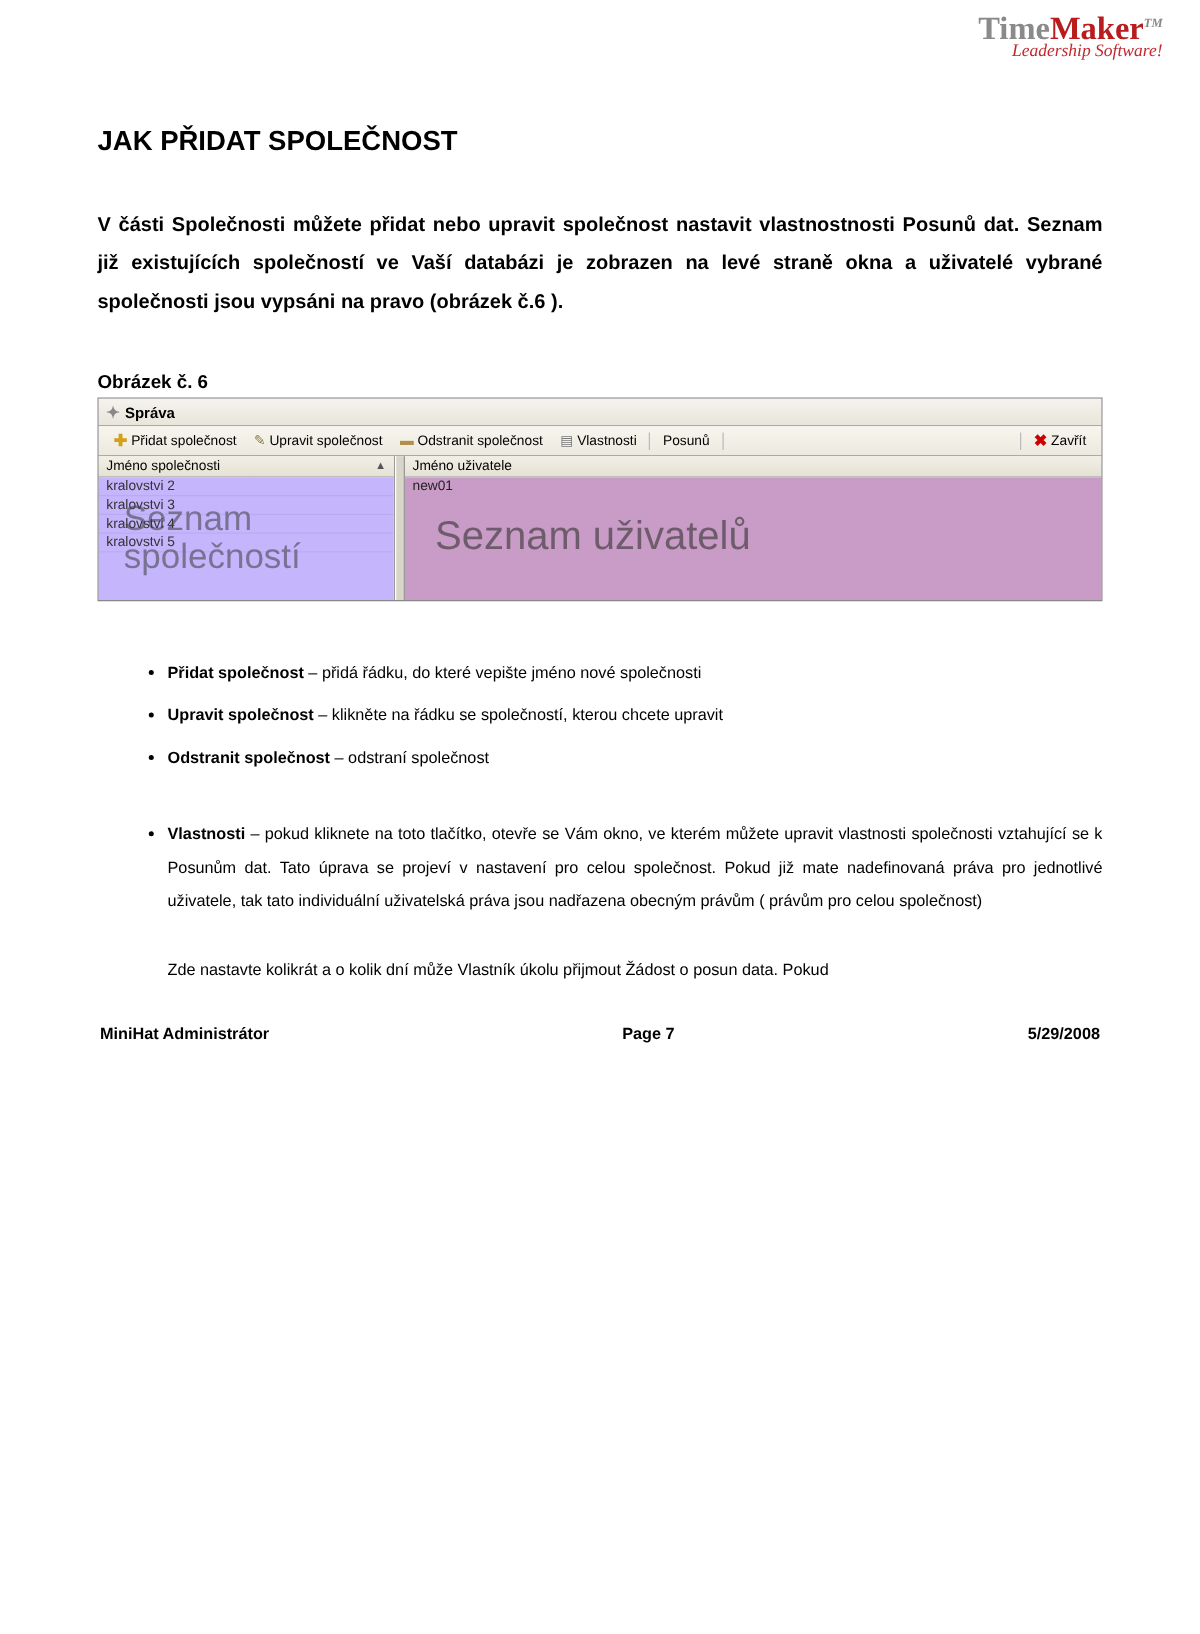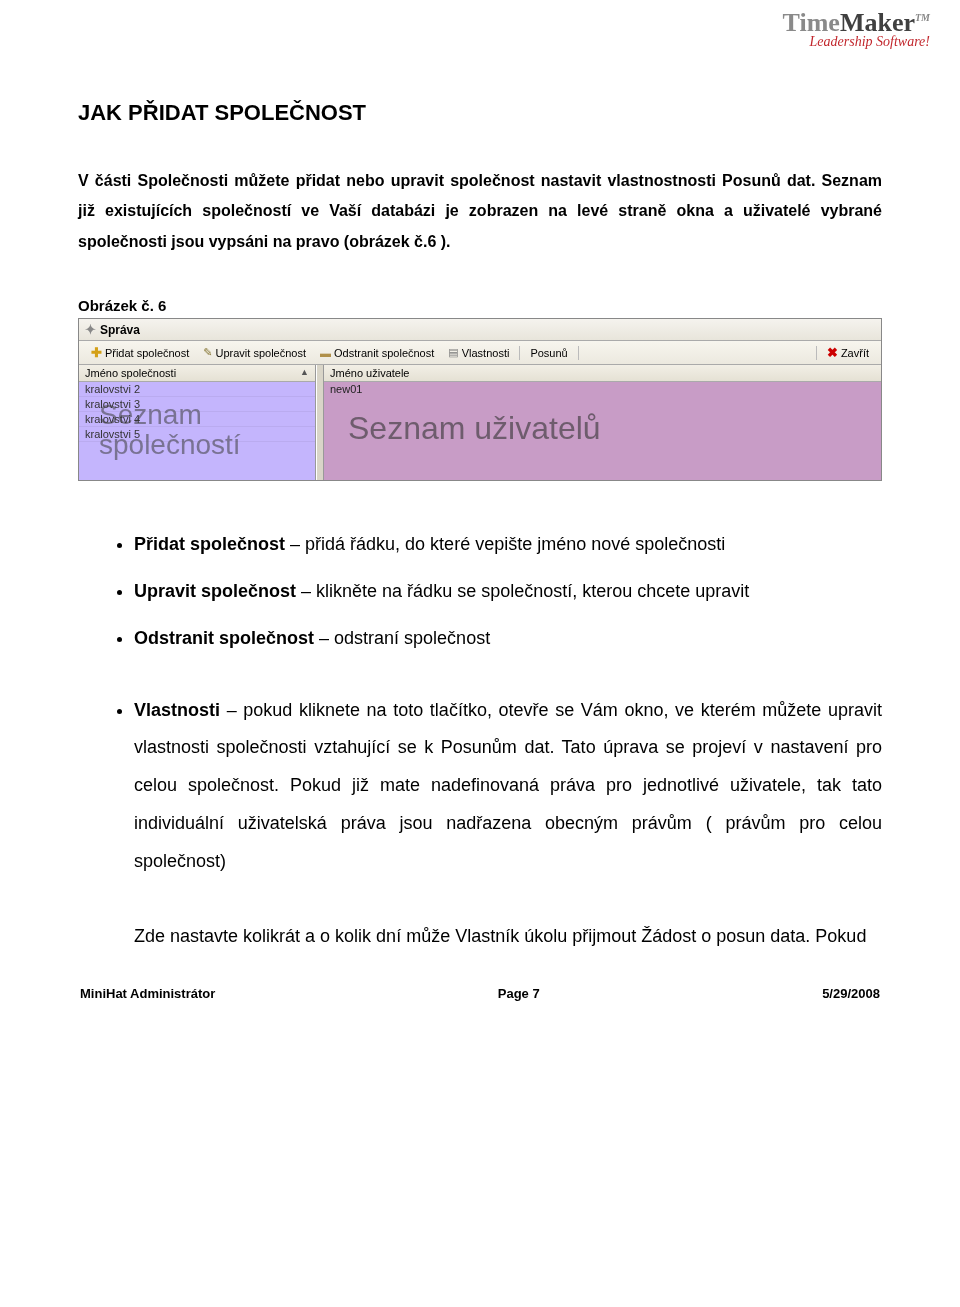--- a/index.html
+++ b/index.html
@@ -18,21 +18,21 @@
     top: 8px;
     right: 30px;
     text-align: right;
     font-family: Georgia, serif;
   }
   .logo-main {
     font-size: 26px;
     font-weight: bold;
   }
   .logo-time { color: #8a8a8a; }
-  .logo-maker { color: #404040; }
+  .logo-maker { color: #b91c1c; }
   .logo-tm { font-size: 10px; color: #888; vertical-align: super; font-style: italic; }
   .logo-sub {
     font-style: italic;
     color: #c2272d;
     font-size: 14px;
     font-family: 'Brush Script MT', cursive;
     margin-top: -4px;
   }
   h1 {
     font-family: Verdana, Arial, sans-serif;
@@ -172,21 +172,21 @@
     border-left: 1px solid #fff;
     border-right: 1px solid #999;
   }
   ul.bullets {
     list-style: disc;
     padding-left: 56px;
     margin: 0 0 30px 0;
   }
   ul.bullets li {
     font-family: Verdana, Arial, sans-serif;
-    font-size: 18px;
+    font-size: 13px;
     line-height: 2.6;
     color: #000;
     text-align: justify;
   }
   ul.bullets li .term {
     font-weight: bold;
   }
   ul.bullets.second li {
     line-height: 2.1;
     margin-bottom: 8px;

